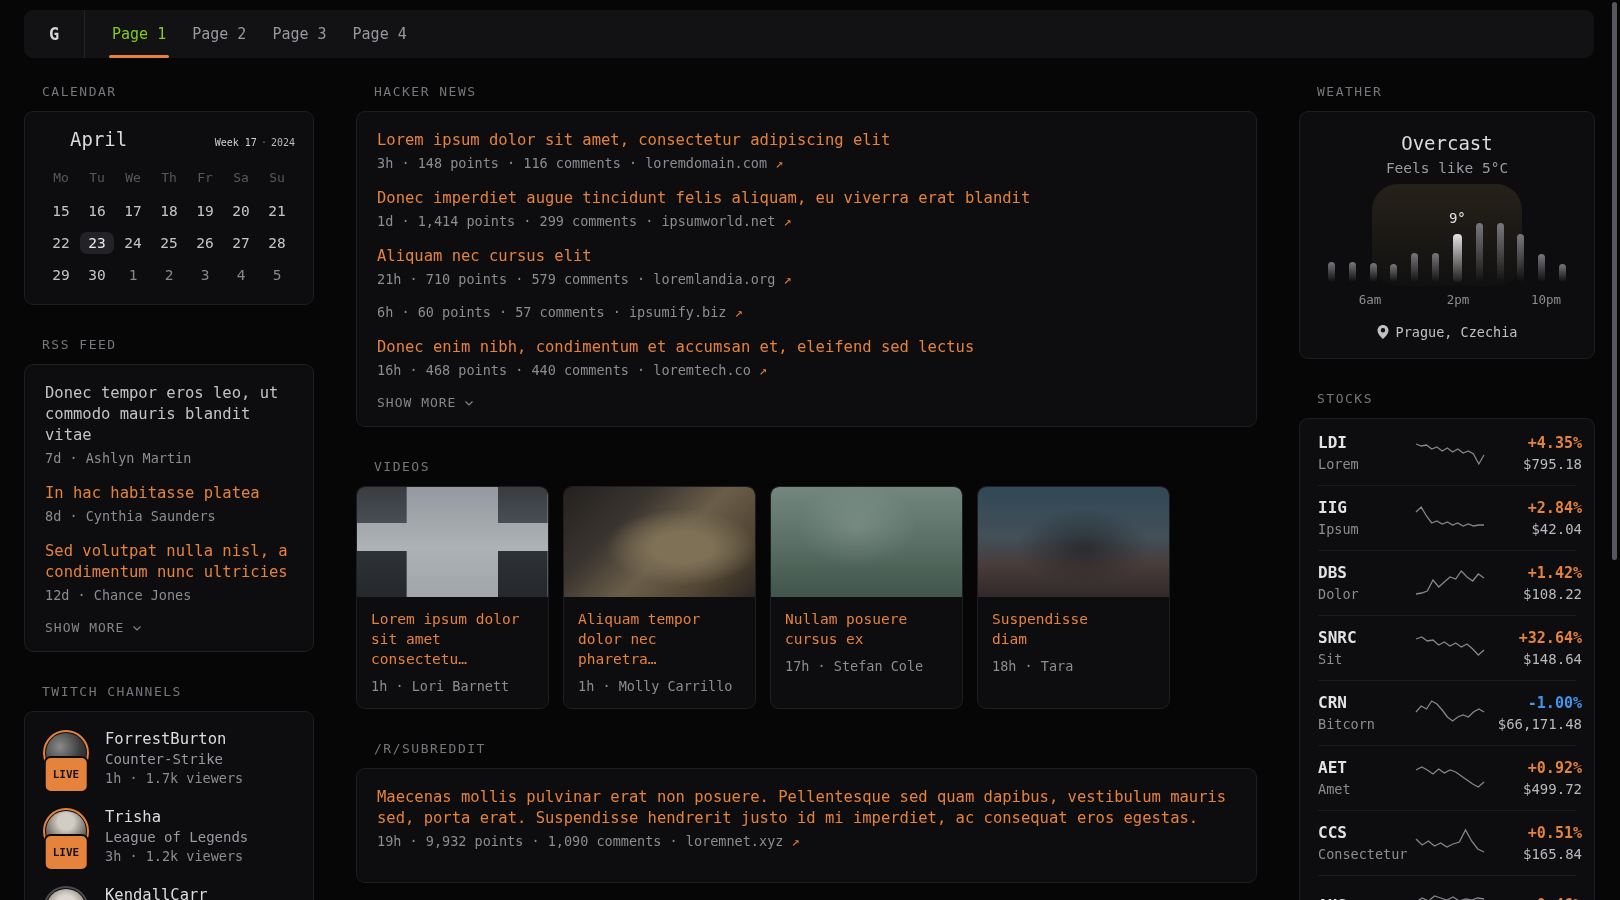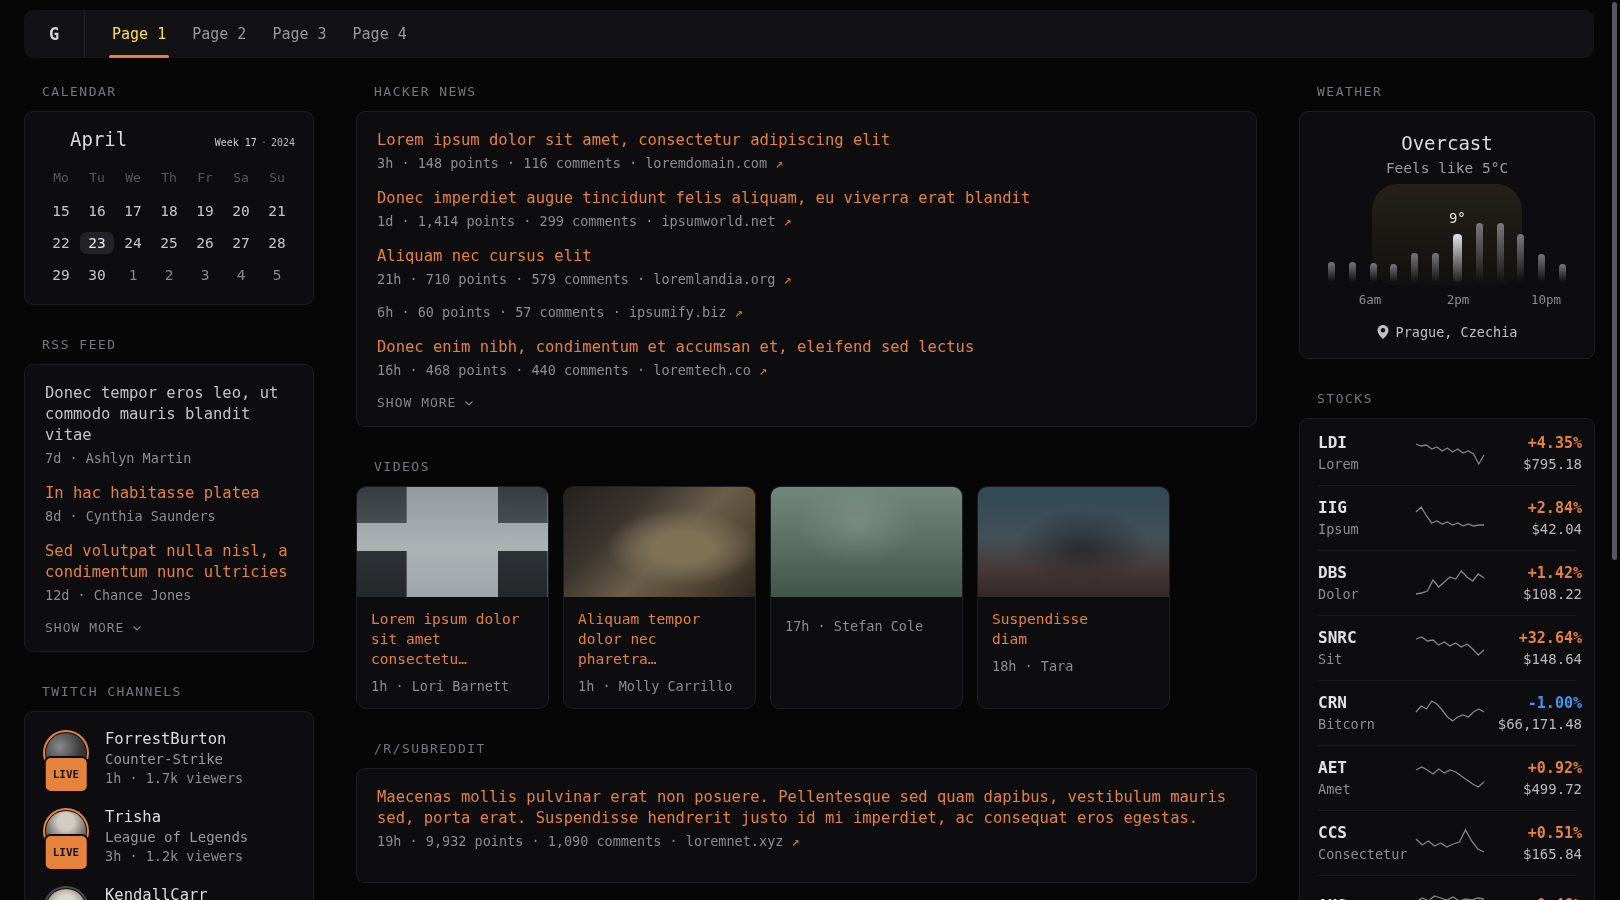--- a/index.html
+++ b/index.html
@@ -23,21 +23,21 @@
   .logo-box {
     width:60px; display:flex; align-items:center; justify-content:center;
     color:#d6d6d9; font-size:17px; font-weight:bold; cursor:pointer;
   }
   .topbar .vdiv { width:1px; background:#232327; margin:0; }
   .tabs { display:flex; align-items:stretch; padding-left:14px; }
   .tab {
     position:relative; display:flex; align-items:center;
     padding:0 13px; font-size:15px; color:#98989e; cursor:pointer;
   }
-  .tab.active { color:#fde047; }
+  .tab.active { color:#84cc16; }
   .tab.active::after {
     content:""; position:absolute; left:10px; right:10px; bottom:0;
     height:3px; border-radius:2px; background:var(--accent);
   }
   :root { --accent:#e5823b; --neg:#3f96f0; --card:#0d0d0f; --border:#1e1e22;
           --dim:#8c8c91; --bright:#d6d6d9; }
   
   .main {
     display:grid;
     grid-template-columns:290px 1fr 296px;
@@ -97,21 +97,21 @@
   .live-badge {
     position:absolute; left:50%; bottom:-7px; transform:translateX(-50%);
     background:var(--accent); color:#141414; font-size:11px; font-weight:bold;
     padding:10px 7px; border-radius:7px; border:2px solid #0d0d0f;
   }
   .tw-name { font-size:15.5px; color:#dcdcdf; }
   .tw-cat { font-size:14px; color:#9a9aa0; margin-top:3px; }
   .tw-meta { font-size:13.5px; color:var(--dim); margin-top:3px; }
   
   .videos-row { display:flex; gap:14px; overflow:hidden; }
-  .video-card { flex:0 0 193px; width:193px; overflow:hidden; cursor:pointer;border-radius:10px; }
+  .video-card { flex:0 0 193px; width:193px; overflow:hidden; cursor:pointer; }
   .video-thumb { height:110px; border-radius:8px 8px 0 0; position:relative; }
   .video-thumb::after { content:""; position:absolute; inset:0; background:rgba(0,0,0,.18); border-radius:8px 8px 0 0; }
   .thumb-towers { background:
       linear-gradient(#454a50,#596067) 0 0/26% 33% no-repeat,
       linear-gradient(#454a50,#596067) 100% 0/26% 33% no-repeat,
       linear-gradient(#393e43,#2d3135) 0 100%/26% 42% no-repeat,
       linear-gradient(#393e43,#2d3135) 100% 100%/26% 42% no-repeat,
       linear-gradient(180deg,#b4bbc2,#d3d9dd 55%,#c3cacf); }
   .thumb-camera { background:
       radial-gradient(ellipse at 62% 55%, #9a8a6a 0 18%, transparent 45%),
@@ -374,20 +374,21 @@
           <div class="card video-card">
             <div class="video-thumb thumb-camera"></div>
             <div class="video-body">
               <div class="video-title">Aliquam tempor dolor nec pharetra…</div>
               <div class="video-meta">1h · Molly Carrillo</div>
             </div>
           </div>
           <div class="card video-card">
             <div class="video-thumb thumb-canoe"></div>
             <div class="video-body">
+              <div class="video-title">Nullam posuere cursus ex</div>
               <div class="video-meta">17h · Stefan Cole</div>
             </div>
           </div>
           <div class="card video-card">
             <div class="video-thumb thumb-fog"></div>
             <div class="video-body">
               <div class="video-title">Suspendisse
 diam</div>
               <div class="video-meta">18h · Tara</div>
             </div>

